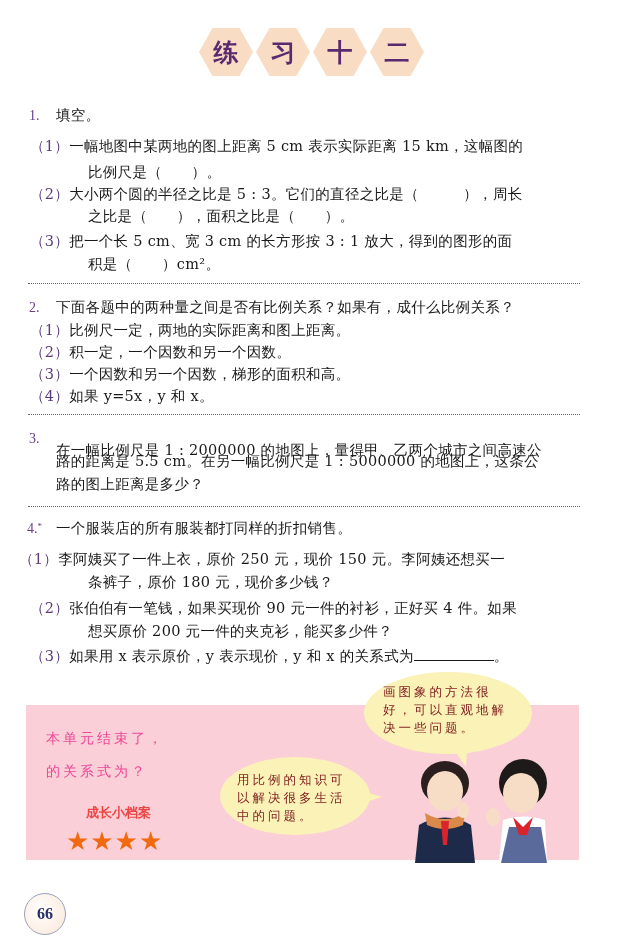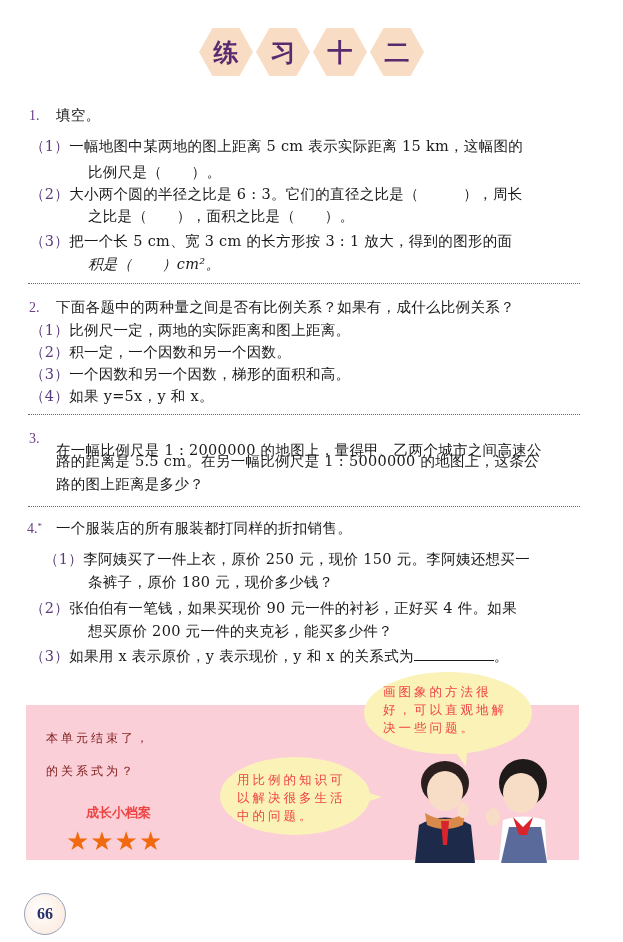--- a/index.html
+++ b/index.html
@@ -12,26 +12,26 @@
       font-family: "DejaVu Sans", sans-serif; font-size: 25px; color: #5a2a6e; font-weight: bold; }
 
     .q-num { position: absolute; color: #6b3d8a; font-size: 14px; font-family: "Liberation Serif", serif; }
     .q-num sup { font-size: 9px; vertical-align: top; }
     .line { position: absolute; font-size: 14.5px; line-height: 17px; white-space: nowrap; letter-spacing: 0.3px; }
     .sub-label { color: #5a3a7a; display: inline-block; }
     .divider { position: absolute; left: 28px; width: 552px; height: 0; border-top: 1px dotted #666; }
     .blank-line { display: inline-block; width: 80px; border-bottom: 1px solid #1a1a1a; height: 12px; vertical-align: baseline; }
 
     .pink-box { position: absolute; left: 26px; top: 705px; width: 553px; height: 155px; background: #fbcfd7; }
-    .pb-line { position: absolute; font-family: "DejaVu Serif", serif; font-size: 12px; color: #7f1d1d; letter-spacing: 3px; }
+    .pb-line { position: absolute; font-family: "DejaVu Serif", serif; font-size: 14px; color: #ec4899; letter-spacing: 3px; }
     .growth { position: absolute; left: 86px; top: 804px; font-family: "DejaVu Sans", sans-serif; font-weight: bold; font-size: 13px; color: #ef4444; }
     .stars { position: absolute; left: 66px; top: 826px; color: #f26a10; font-size: 26px; letter-spacing: 1px; }
 
     .bubble { position: absolute; background: #fbf2b8; border-radius: 50%; }
-    .bubble-text { position: absolute; font-size: 12.5px; line-height: 18px; color: #ef4444; letter-spacing: 3px; white-space: pre-line; }
+    .bubble-text { position: absolute; font-size: 12.5px; line-height: 18px; color: #7f1d1d; letter-spacing: 3px; white-space: pre-line; }
 
     .page-num { position: absolute; left: 24px; top: 893px; width: 40px; height: 40px; border-radius: 50%;
       background: radial-gradient(circle at 40% 40%, #ffffff 0%, #fbe6d6 100%); border: 1px solid #9aa3c0;
       display: flex; align-items: center; justify-content: center; font-family: "Liberation Serif", serif; font-size: 16px; color: #28306a; font-weight: bold; }
   </style>
 </head>
 <body>
 
 <div class="title-row">
   <div class="hex">练</div>
@@ -42,28 +42,28 @@
 
 <div class="q-num" style="left:29px; top:108px;">1.</div>
 <div class="line" style="left:56px; top:107px;text-align:center;">填空。</div>
 
 <div class="line" style="left:30px; top:138px;">
   <span class="sub-label">（1）</span><span>一幅地图中某两地的图上距离 5 cm 表示实际距离 15 km，这幅图的</span>
 </div>
 <div class="line" style="left:88px; top:164px;font-family:Liberation Serif, serif;">比例尺是（　　）。</div>
 
 <div class="line" style="left:30px; top:186px;">
-  <span class="sub-label">（2）</span><span>大小两个圆的半径之比是 6 : 3。它们的直径之比是（　　　），周长</span>
+  <span class="sub-label">（2）</span><span>大小两个圆的半径之比是 5 : 3。它们的直径之比是（　　　），周长</span>
 </div>
 <div class="line" style="left:88px; top:208px;">之比是（　　），面积之比是（　　）。</div>
 
 <div class="line" style="left:30px; top:233px;">
   <span class="sub-label">（3）</span><span>把一个长 5 cm、宽 3 cm 的长方形按 3 : 1 放大，得到的图形的面</span>
 </div>
-<div class="line" style="left:88px; top:256px;font-style:italic;">积是（　　）cm²。</div>
+<div class="line" style="left:88px; top:256px;">积是（　　）cm²。</div>
 
 <div class="divider" style="top:283px;"></div>
 
 <div class="q-num" style="left:29px; top:300px;">2.</div>
 <div class="line" style="left:56px; top:299px;">下面各题中的两种量之间是否有比例关系？如果有，成什么比例关系？</div>
 <div class="line" style="left:30px; top:322px;">
   <span class="sub-label">（1）</span><span>比例尺一定，两地的实际距离和图上距离。</span>
 </div>
 <div class="line" style="left:30px; top:344px;">
   <span class="sub-label">（2）</span><span>积一定，一个因数和另一个因数。</span>
@@ -82,21 +82,21 @@
 <div class="line" style="left:56px; top:453px;">路的距离是 5.5 cm。在另一幅比例尺是 1 : 5000000 的地图上，这条公</div>
 <div class="line" style="left:56px; top:476px;">路的图上距离是多少？</div>
 
 <div class="divider" style="top:506px;"></div>
 
 <div class="q-num" style="left:27px; top:521px;">
   <span>4.</span><sup>*</sup>
 </div>
 <div class="line" style="left:56px; top:520px;">一个服装店的所有服装都打同样的折扣销售。</div>
 
-<div class="line" style="left:44px; top:551px;text-align:center;">
+<div class="line" style="left:19px; top:551px;text-align:center;">
   <span class="sub-label">（1）</span><span>李阿姨买了一件上衣，原价 250 元，现价 150 元。李阿姨还想买一</span>
 </div>
 <div class="line" style="left:88px; top:574px;">条裤子，原价 180 元，现价多少钱？</div>
 
 <div class="line" style="left:30px; top:600px;">
   <span class="sub-label">（2）</span><span>张伯伯有一笔钱，如果买现价 90 元一件的衬衫，正好买 4 件。如果</span>
 </div>
 <div class="line" style="left:88px; top:623px;">想买原价 200 元一件的夹克衫，能买多少件？</div>
 
 <div class="line" style="left:30px; top:648px;">

